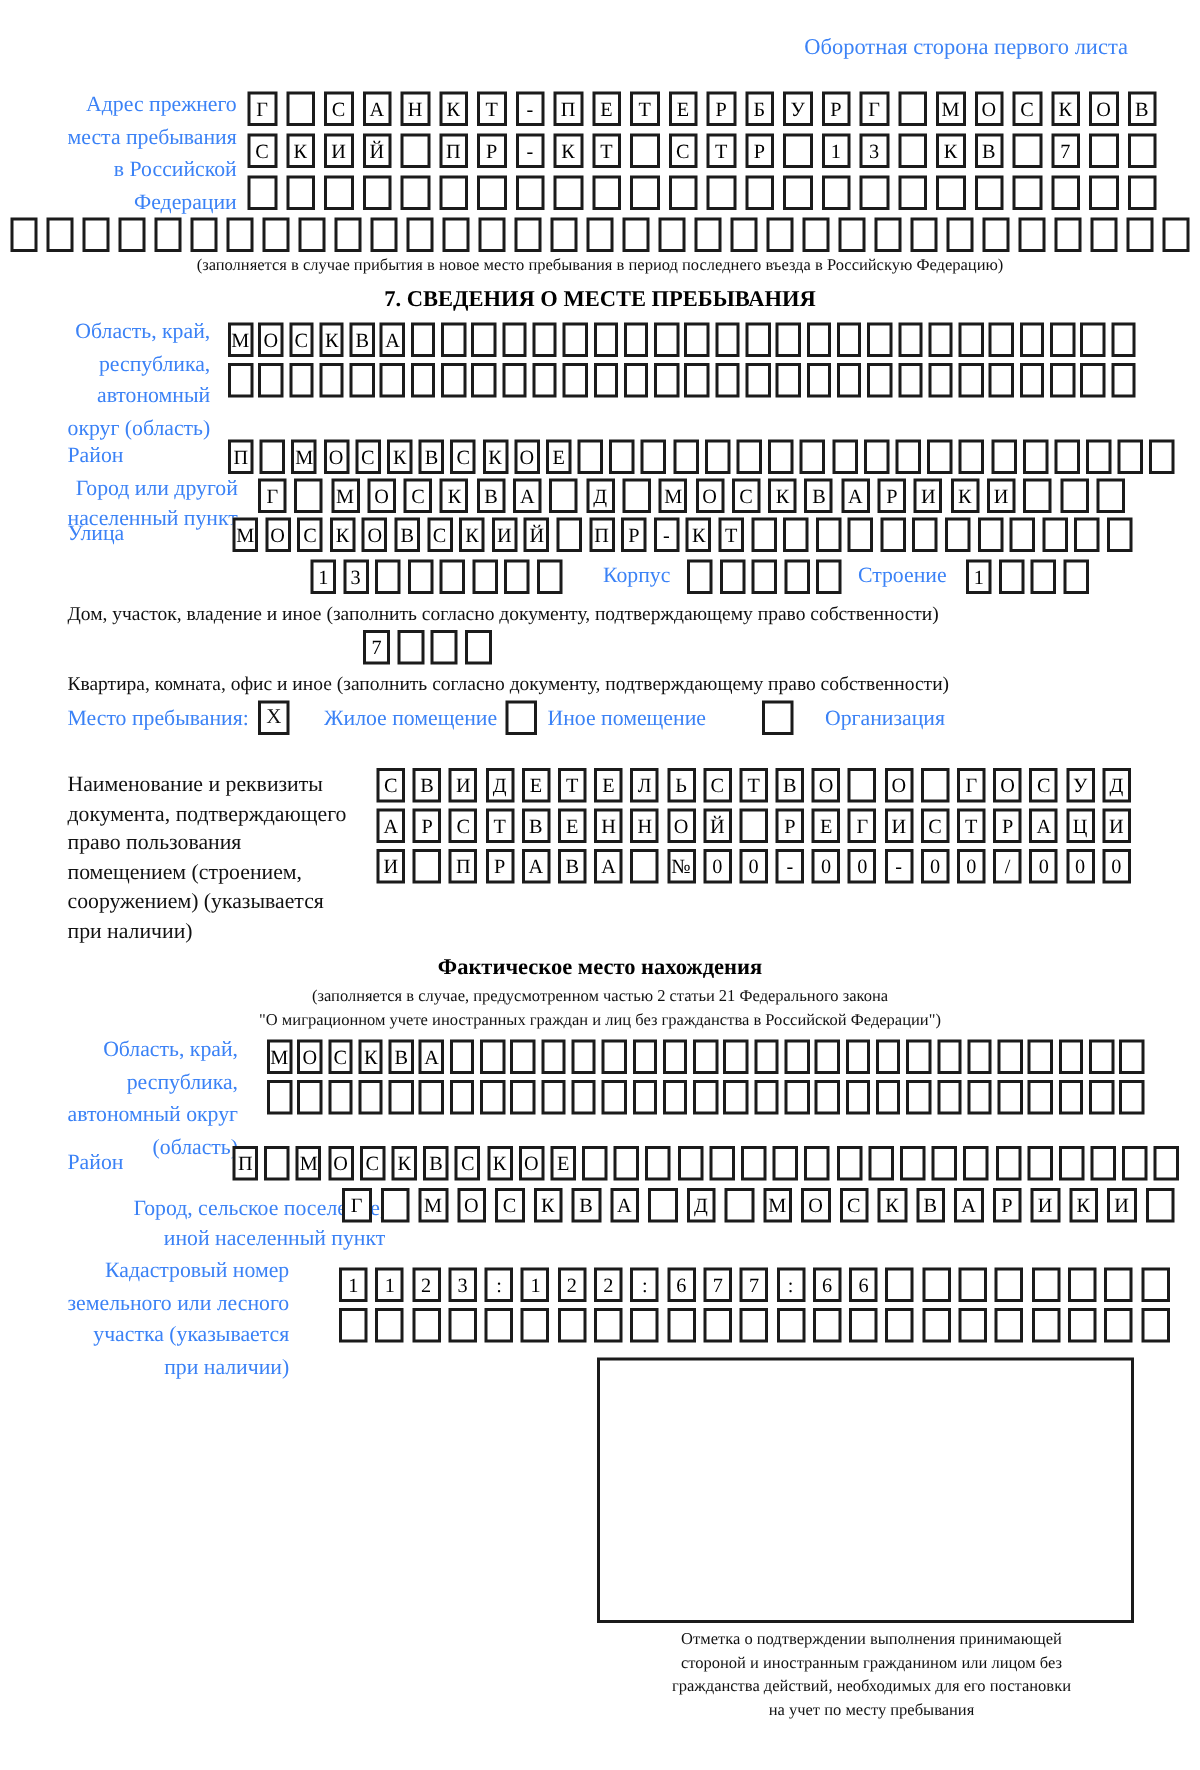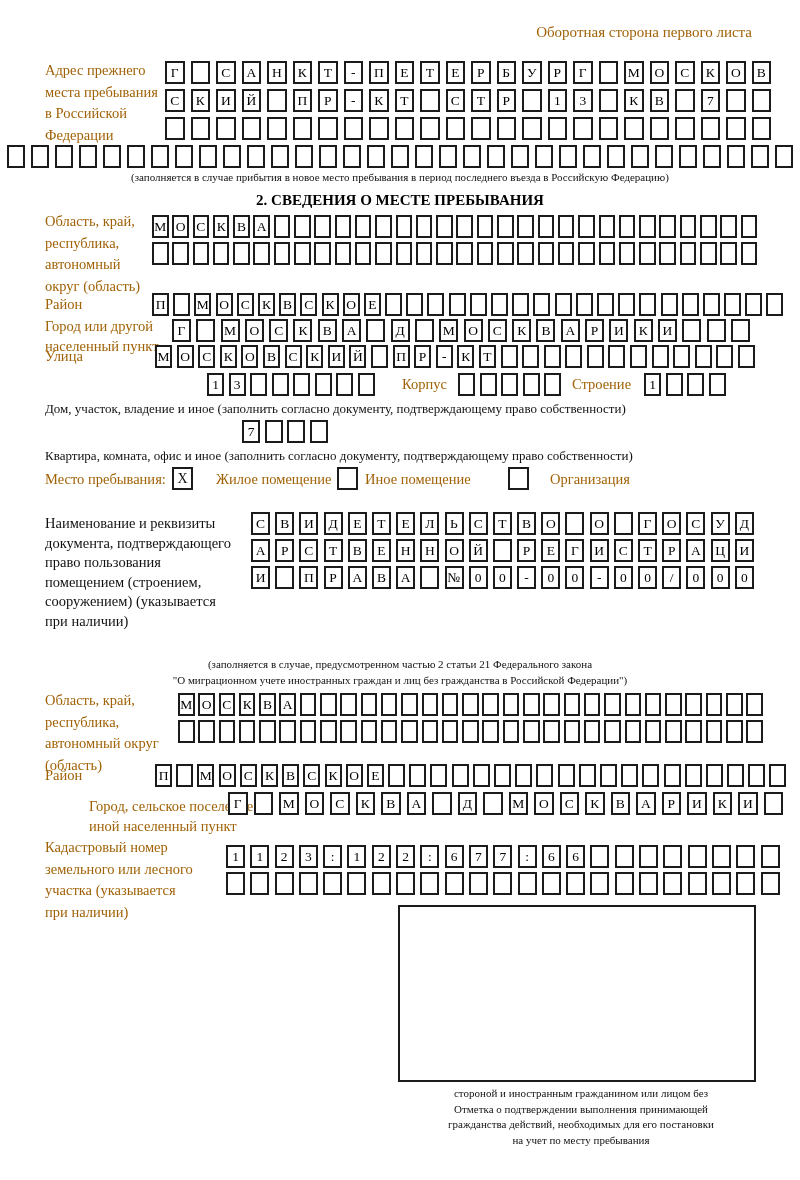--- a/index.html
+++ b/index.html
@@ -2,21 +2,21 @@
 <html><head>
 <meta charset="utf-8">
 <style>
   html,body{margin:0;padding:0;background:#ffffff;}
   #page{
     position:relative; width:800px; height:1180px; background:#ffffff;
     font-family:"Liberation Serif","DejaVu Serif",serif; color:#111;
     overflow:hidden;
   }
   .abs{position:absolute;}
-  .lbl{font-size:14.5px; line-height:21.5px; color:#a16207;}
+  .lbl{font-size:14.5px; line-height:21.5px; color:#3b82f6;text-align:right;}
   .lbl-tight{font-size:14.5px; line-height:19.5px;}
   .cap{font-size:11px; color:#111;}
   .title{font-weight:bold; font-size:15px; color:#000;}
   .center{left:0; width:800px; text-align:center;}
   .boxrow{display:flex;}
   .cell{
     box-sizing:border-box; flex:0 0 auto;
     width:var(--w,18px); height:23px;
     border:2px solid #1b1b1b; background:#fff;
     display:flex; align-items:center; justify-content:center;
@@ -159,21 +159,21 @@
       <span class="cell"></span>
       <span class="cell"></span>
       <span class="cell"></span>
       <span class="cell"></span>
       <span class="cell"></span>
       <span class="cell"></span>
     </div>
 
   <div class="abs cap center" style="top:171px;">(заполняется в случае прибытия в новое место пребывания в период последнего въезда в Российскую Федерацию)</div>
 
-  <div class="abs title center" style="top:192px;">2. СВЕДЕНИЯ О МЕСТЕ ПРЕБЫВАНИЯ</div>
+  <div class="abs title center" style="top:192px;">7. СВЕДЕНИЯ О МЕСТЕ ПРЕБЫВАНИЯ</div>
 
   <div class="abs lbl" style="left:45px; top:211px;">
       <div>Область, край,</div>
       <div>республика,</div>
       <div>автономный</div>
       <div>округ (область)</div>
     </div>
   <div class="abs boxrow" style="left:152px; top:215px; --w:16.5px; gap:3.8px;">
       <span class="cell">М</span>
       <span class="cell">О</span>
@@ -450,20 +450,21 @@
       <span class="cell">0</span>
       <span class="cell">-</span>
       <span class="cell">0</span>
       <span class="cell">0</span>
       <span class="cell">/</span>
       <span class="cell">0</span>
       <span class="cell">0</span>
       <span class="cell">0</span>
     </div>
 
+  <div class="abs title center" style="top:637px;">Фактическое место нахождения</div>
   <div class="abs cap center" style="top:658px;">(заполняется в случае, предусмотренном частью 2 статьи 21 Федерального закона</div>
   <div class="abs cap center" style="top:674px;">"О миграционном учете иностранных граждан и лиц без гражданства в Российской Федерации")</div>
 
   <div class="abs lbl" style="left:45px; top:690px;">
       <div>Область, край,</div>
       <div>республика,</div>
       <div>автономный округ</div>
       <div>(область)</div>
     </div>
   <div class="abs boxrow" style="left:178px; top:693px; --w:16.5px; gap:3.8px;">
@@ -644,19 +645,19 @@
       <span class="cell"></span>
       <span class="cell"></span>
       <span class="cell"></span>
       <span class="cell"></span>
       <span class="cell"></span>
       <span class="cell"></span>
     </div>
 
   <div class="abs bigbox" style="left:398px; top:905px; width:358px; height:177px;"></div>
   <div class="abs cap" style="left:383px; top:1086px; width:396px; text-align:center; line-height:15.5px;">
+      <div>Отметка о подтверждении выполнения принимающей</div>
       <div>стороной и иностранным гражданином или лицом без</div>
-      <div>Отметка о подтверждении выполнения принимающей</div>
       <div>гражданства действий, необходимых для его постановки</div>
       <div>на учет по месту пребывания</div>
     </div>
 
 </div>
 
 </body></html>

